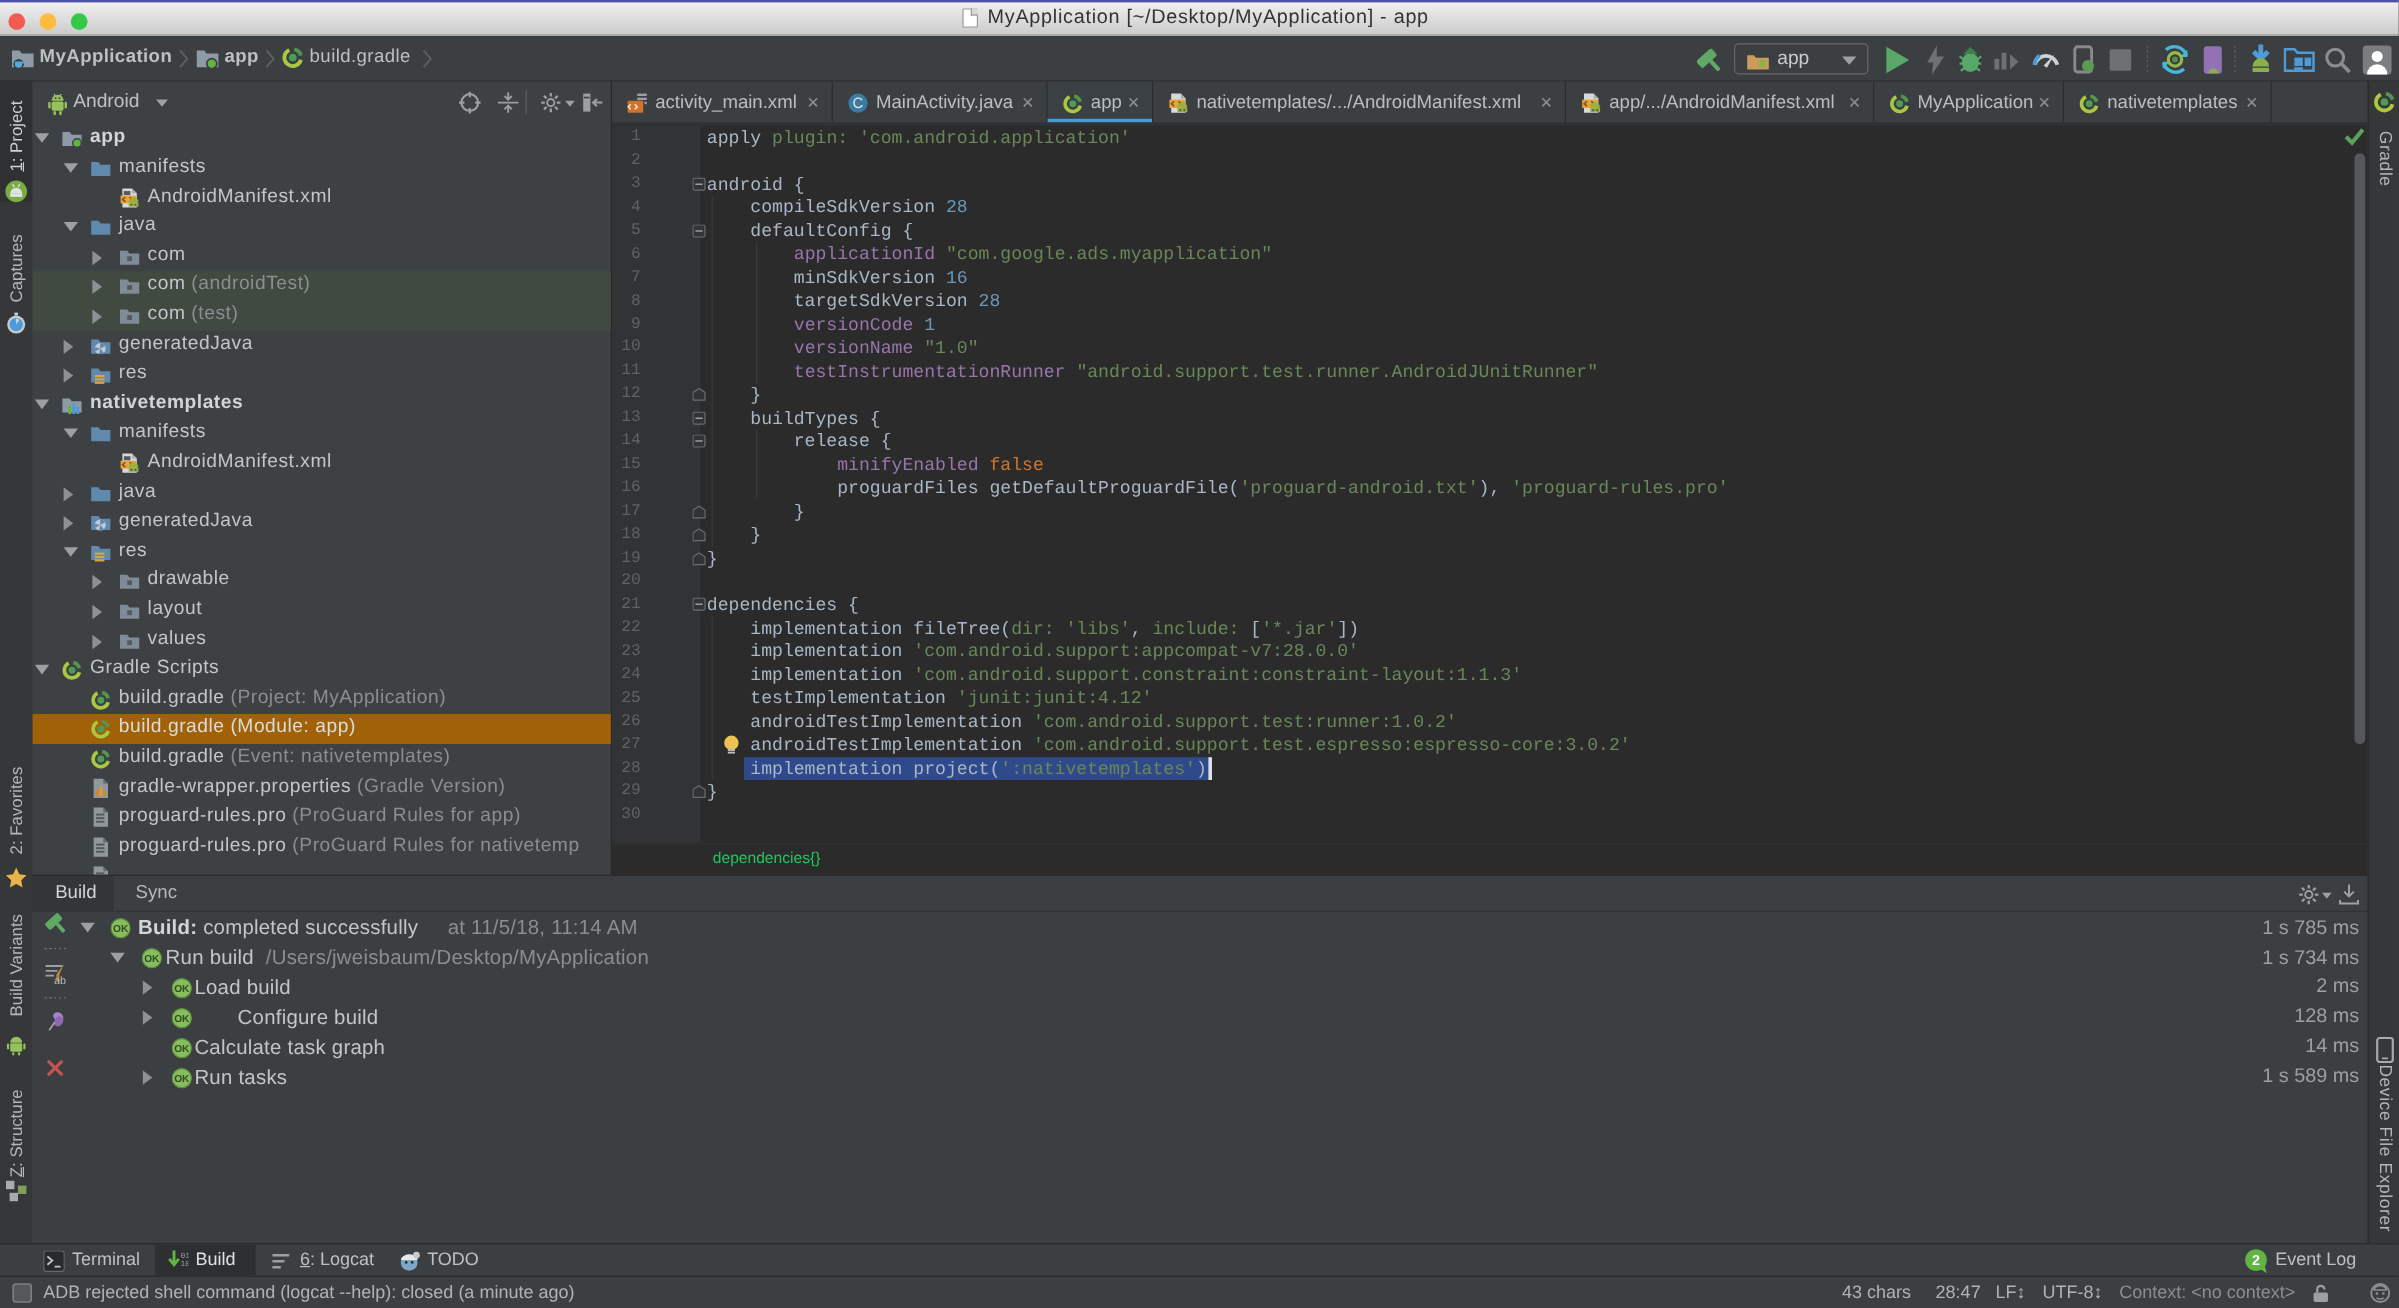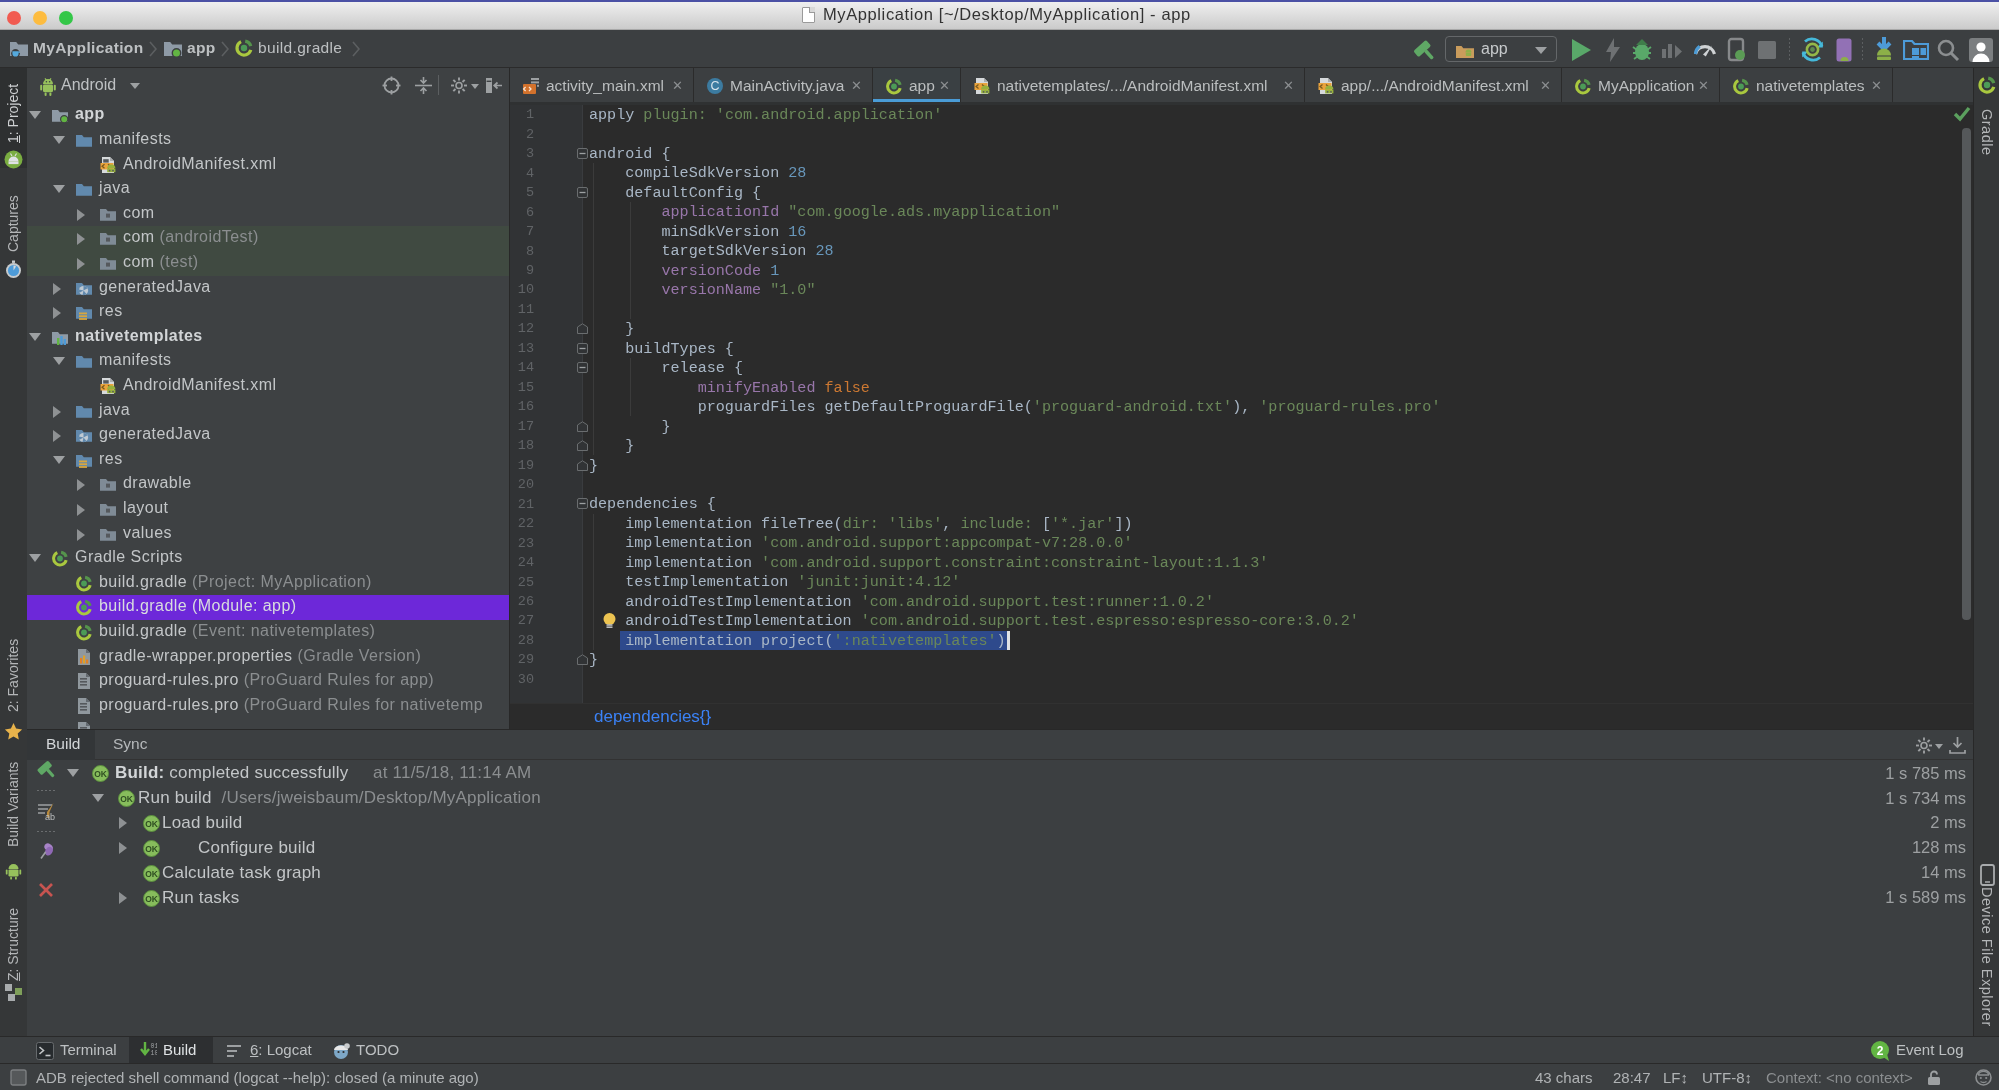--- a/index.html
+++ b/index.html
@@ -26,21 +26,21 @@
 #leftstripe { left:0; top:68px; width:27px; height:968px; background:#353738; }
 .vlabel { position:absolute; color:#b4b6b8; font-size:14px; white-space:nowrap; transform-origin:0 0; transform:rotate(-90deg); left:5px; }
 .vlabelR { position:absolute; color:#b4b6b8; font-size:14.5px; letter-spacing:0.5px; white-space:nowrap; transform-origin:0 0; transform:rotate(90deg); left:21px; }
 
 
 #project { left:27px; top:68px; width:483px; height:661px; background:#3e4143; border-right:1px solid #282828; overflow:hidden; }
 #projhead { position:absolute; left:0; top:0; width:483px; height:35px; }
 .trow { position:absolute; left:0; width:483px; height:25px; font-size:16px; letter-spacing:0.45px; color:#c3c6c8; }
 .trow .lbl { position:absolute; top:2px; white-space:pre; }
 .trow .ann { color:#8b8e90; }
-.trow.sel { background:#6d28d9; }
+.trow.sel { background:#a16207; }
 .trow.band { background:#404a41; }
 .arr { position:absolute; top:8px; width:0; height:0; }
 .arr.dn { border-left:6px solid transparent; border-right:6px solid transparent; border-top:8px solid #9da0a2; }
 .arr.rt { border-top:6px solid transparent; border-bottom:6px solid transparent; border-left:8px solid #8e9193; margin-top:-1px; }
 .ticon { position:absolute; top:3px; width:18px; height:18px; }
 
 
 #tabsbar { left:510px; top:68px; width:1463px; height:34px; background:#3c3f41; }
 .etab { position:absolute; top:0; height:34px; border-right:1px solid #2b2b2b; }
 .etab .txt { position:absolute; top:9px; font-size:15.5px; color:#bbbebf; white-space:nowrap; }
@@ -620,20 +620,21 @@
     <div class="cline" style="top:98.3px;">        <span class="f">applicationId</span> <span class="s">"com.google.ads.myapplication"</span></div>
     <div class="lnum" style="top:119.0px;">7</div>
     <div class="cline" style="top:117.8px;">        minSdkVersion <span class="n">16</span></div>
     <div class="lnum" style="top:138.5px;">8</div>
     <div class="cline" style="top:137.3px;">        targetSdkVersion <span class="n">28</span></div>
     <div class="lnum" style="top:158.0px;">9</div>
     <div class="cline" style="top:156.8px;">        <span class="f">versionCode</span> <span class="n">1</span></div>
     <div class="lnum" style="top:177.4px;">10</div>
     <div class="cline" style="top:176.2px;">        <span class="f">versionName</span> <span class="s">"1.0"</span></div>
     <div class="lnum" style="top:196.9px;">11</div>
+    <div class="cline" style="top:195.7px;">        <span class="f">testInstrumentationRunner</span> <span class="s">"android.support.test.runner.AndroidJUnitRunner"</span></div>
     <div class="lnum" style="top:216.4px;">12</div>
     <div class="cline" style="top:215.2px;">    }</div>
     <div class="lnum" style="top:235.8px;">13</div>
     <div class="cline" style="top:234.6px;">    buildTypes {</div>
     <div class="lnum" style="top:255.3px;">14</div>
     <div class="cline" style="top:254.1px;">        release {</div>
     <div class="lnum" style="top:274.8px;">15</div>
     <div class="cline" style="top:273.6px;">            <span class="f">minifyEnabled</span> <span class="k">false</span></div>
     <div class="lnum" style="top:294.2px;">16</div>
     <div class="cline" style="top:293.0px;">            proguardFiles getDefaultProguardFile(<span class="s">'proguard-android.txt'</span>), <span class="s">'proguard-rules.pro'</span></div>
@@ -703,21 +704,21 @@
         <rect x="5.5" y="12.2" width="6" height="1.6" fill="#b9bbbd"></rect>
         <rect x="5.5" y="14.4" width="6" height="1.6" fill="#b9bbbd"></rect>
       </svg>
     <div class="abs" style="left:497px;top:525.7px;width:3px;height:19.5px;background:#dfe2e4;"></div>
     <div class="abs" style="left:1452px;top:23px;width:9px;height:492px;background:#55585a;border-radius:4px;"></div>
     <svg class="abs" style="left:1443px;top:1px;" width="18" height="16">
         <path d="M2 8 l5 5 L16 2" fill="none" stroke="#5ba05e" stroke-width="3.4"></path>
       </svg>
   </div>
   <div class="abs" id="crumbs">
-      <div class="abs" style="left:84px;top:3px;font-size:17px;color:#3b82f6;">dependencies{}</div>
+      <div class="abs" style="left:84px;top:3px;font-size:13px;color:#22c55e;">dependencies{}</div>
     </div>
   <div class="abs" id="build">
     <div class="abs" style="left:0;top:0;width:1946px;height:30px;border-bottom:1px solid #323232;"></div>
     <div class="abs" style="left:0;top:0;width:68px;height:30px;background:#333638;"></div>
     <div class="abs" style="left:19px;top:5px;font-size:15.5px;color:#d3d6d8;">Build</div>
     <div class="abs" style="left:86px;top:5px;font-size:15.5px;color:#b6b9bb;">Sync</div>
     <svg class="abs" style="left:1888px;top:6px;" width="19" height="19">
         <circle cx="9" cy="9.5" r="3" fill="none" stroke="#9da0a2" stroke-width="1.6"></circle>
         <g stroke="#9da0a2" stroke-width="1.9">
           <line x1="9" y1="1.5" x2="9" y2="4.5"></line>

